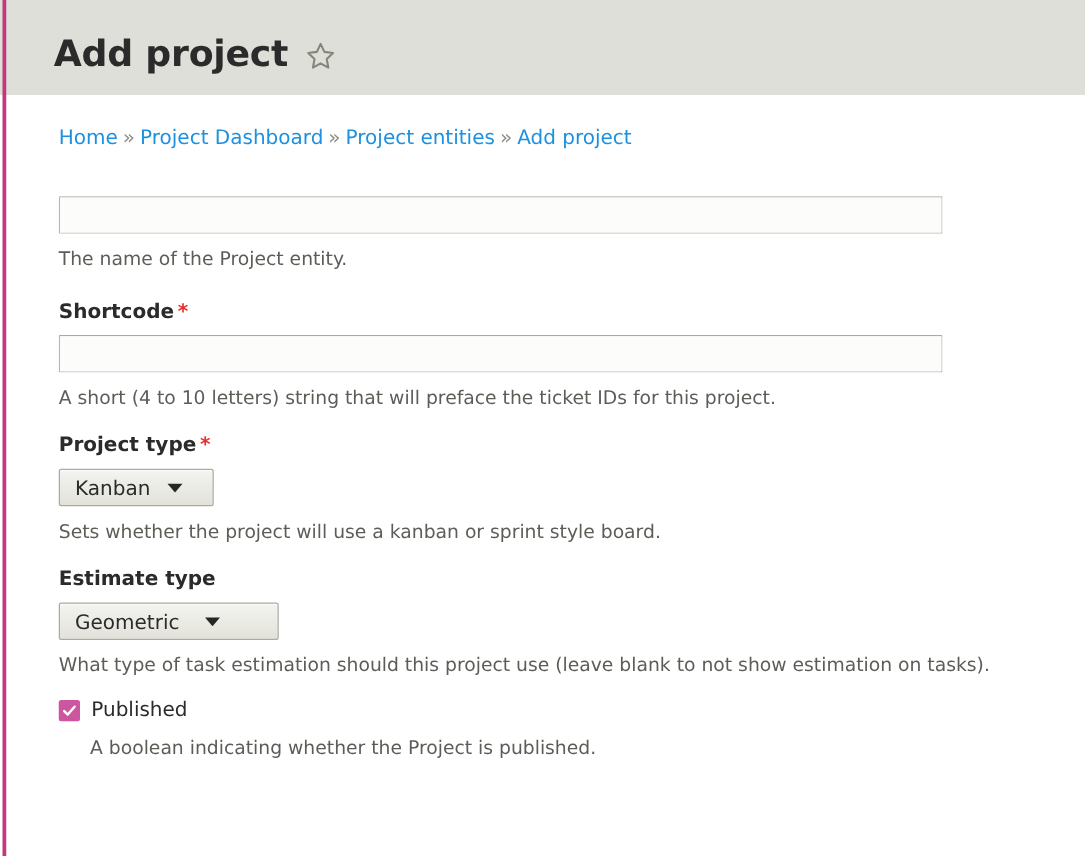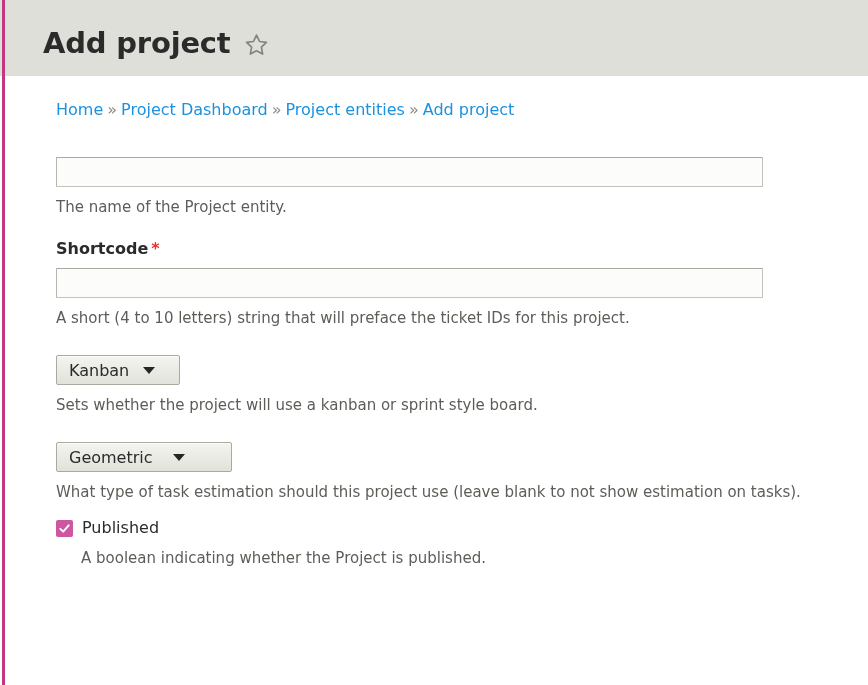--- a/index.html
+++ b/index.html
@@ -58,21 +58,21 @@
     display: inline-flex;
     align-items: center;
     cursor: pointer;
     position: relative;
     top: 1px;
   }
 
   
   #content {
     position: absolute;
-    left: 13px;
+    left: 4px;
     top: 76px;
     width: 764px;
     height: 609px;
     background: #ffffff;
   }
 
   
   #breadcrumb {
     position: absolute;
     left: 43px;
@@ -262,31 +262,37 @@
     
     <label class="field-label">
       <span>Shortcode</span><span class="req">*</span>
     </label>
     <input class="text-input" type="text" id="shortcode-input" value="" style="">
     <span class="desc">A short (4 to 10 letters) string that will preface the ticket IDs for this project.</span>
 
     <div class="gap-18"></div>
 
     
+    <label class="field-label">
+      <span>Project type</span><span class="req">*</span>
+    </label>
     <div class="select-wrap" id="select-project-type">
       <div class="fake-select">
         <span class="sel-value">Kanban</span>
         <span class="caret"></span>
       </div>
     </div>
     <span class="desc">Sets whether the project will use a kanban or sprint style board.</span>
 
     <div class="gap-18"></div>
 
     
+    <label class="field-label">
+      <span>Estimate type</span>
+    </label>
     <div class="select-wrap" id="select-estimate-type">
       <div class="fake-select">
         <span class="sel-value">Geometric</span>
         <span class="caret"></span>
       </div>
     </div>
     <span class="desc">What type of task estimation should this project use (leave blank to not show estimation on tasks).</span>
 
     <div class="gap-16"></div>
 

